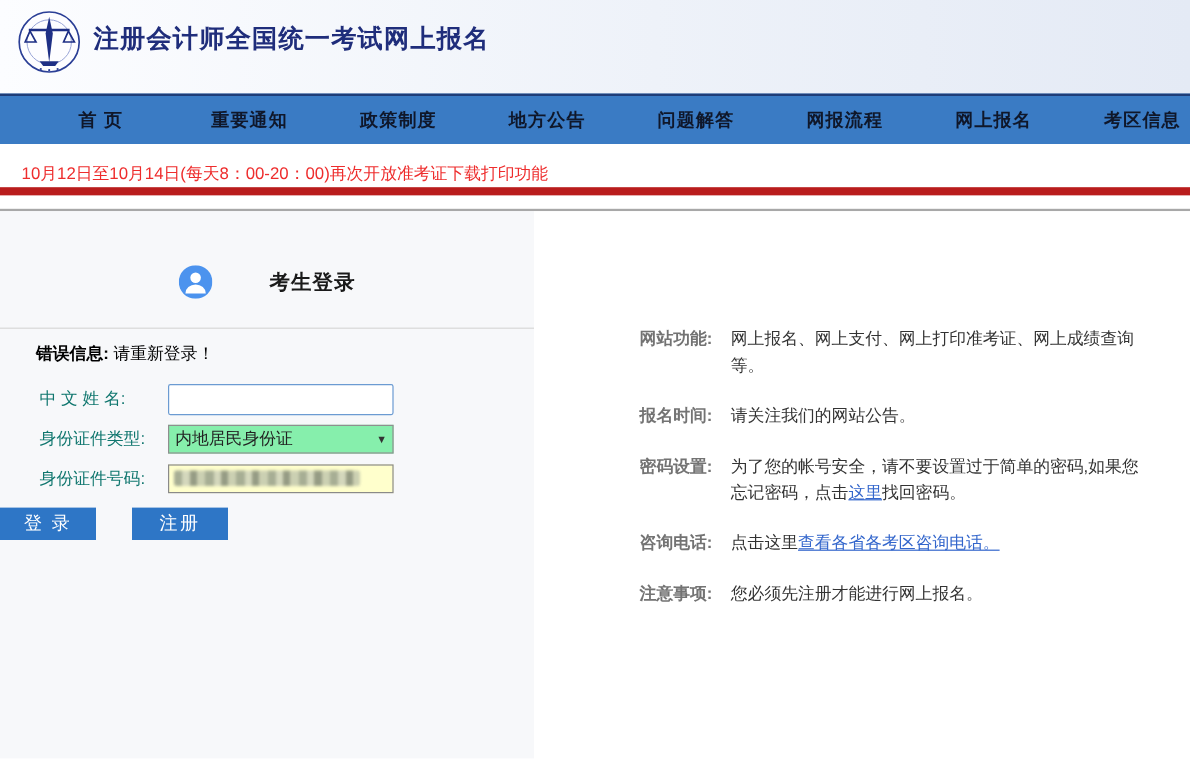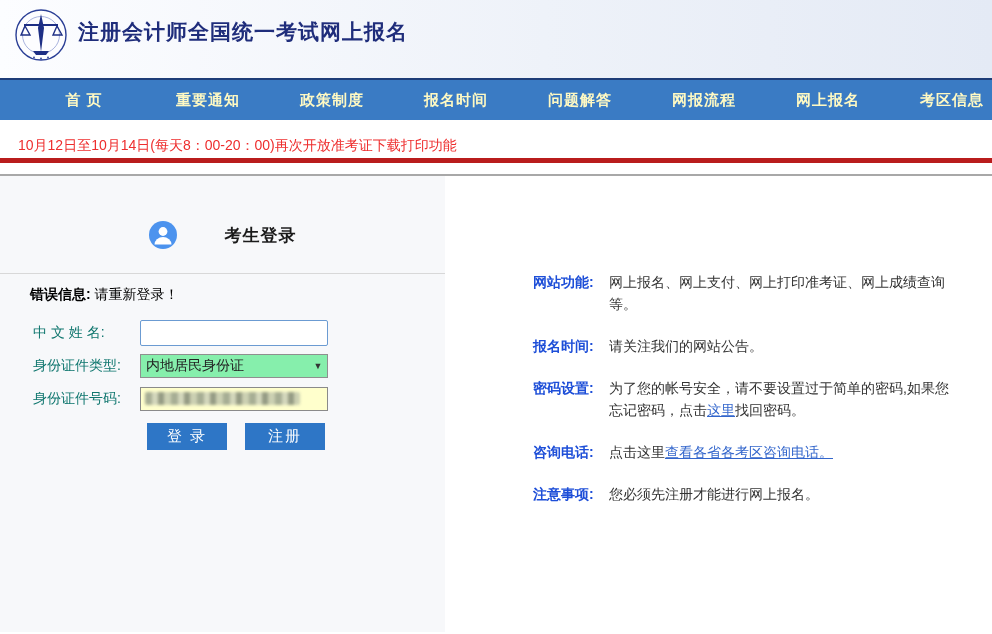--- a/index.html
+++ b/index.html
@@ -7,25 +7,25 @@
   body { font-family:"Liberation Sans","DejaVu Sans",sans-serif; background:#fff; }
   .page { position:relative; width:992px; height:634px; overflow:hidden; background:#fff; }
 
   
   .header { height:78px; background:linear-gradient(90deg,#fcfdff 0%,#eef2f9 55%,#e4eaf5 100%); display:flex; align-items:center; padding-left:14px; }
   .logo { width:54px; height:54px; margin-top:-6px; flex-shrink:0; }
   .site-title { margin-left:10px; margin-top:-14px; font-size:21px; font-weight:bold; color:#1f2d7b; letter-spacing:1px; }
 
   
   .nav { height:42px; background:#3a7bc4; border-top:2px solid #1e3d78; display:flex; }
-  .nav-item { flex:1; display:flex; align-items:center; justify-content:center; color:#fef9c3; font-size:15px; font-weight:bold; cursor:pointer; letter-spacing:1px;margin-left:44px; }
+  .nav-item { flex:1; display:flex; align-items:center; justify-content:center; color:#0f172a; font-size:15px; font-weight:bold; cursor:pointer; letter-spacing:1px;margin-left:44px; }
 
   
   .gap1 { height:13px; background:#fff; }
-  .notice-bar { height:30px; border-bottom:5px solid #b91c1c; display:flex; align-items:center; padding-left:18px; background:#fff; }
+  .notice-bar { height:30px; border-bottom:7px solid #b91c1c; display:flex; align-items:center; padding-left:18px; background:#fff; }
   .notice-text { color:#ee2d2d; font-size:14px; }
   .gap2 { height:11px; background:#fff; }
 
   
   .content { border-top:2px solid #a8a8a8; height:458px; display:flex; }
   .login-panel { width:445px; background:#f7f8fa; flex-shrink:0; }
   .info-panel { flex:1; background:#fff; padding:95px 30px 0 88px; }
 
   
   .login-header { margin-top:45px; display:flex; align-items:center; justify-content:center;gap:36px; }
@@ -45,27 +45,27 @@
   .select-box { width:188px; height:24px; border:1px solid #8f8f8f; background:#86efac; display:flex; align-items:center; cursor:pointer; }
   .select-value { flex:1; font-size:14px; color:#222; padding-left:5px; }
   .select-arrow { width:18px; font-size:9px; color:#333; text-align:center; }
   .yellow-input { width:188px; height:24px; border:1px solid #8a8a8a; background:#ffffcc; display:flex; align-items:center; padding:0 4px; font-size:13px; }
   .redacted { width:155px; height:13px; border-radius:2px; opacity:.85;
     background:repeating-linear-gradient(90deg,#98a08b 0 7px,#cdd1ba 7px 13px,#848b78 13px 19px,#c3c8ae 19px 26px);
     filter:blur(1.4px); }
   .pwd-input { width:188px; height:24px; border:1px solid #8a8a8a; background:#ffffcc; font-size:12px; font-weight:bold; letter-spacing:2px; padding:0 5px; color:#222; outline:none; }
   .forgot-link { margin-left:12px; font-size:14px; color:#3366cc; text-decoration:underline; cursor:pointer; }
 
-  .button-row { margin-top:8px; padding-left:147px; display:flex; }
+  .button-row { margin-top:8px; display:flex;gap:12px; }
   .btn { width:80px; height:27px; background:#2e76c6; color:#fff; border:none; font-size:15px; letter-spacing:2px; cursor:pointer; font-family:inherit; }
   .btn + .btn { margin-left:18px; }
 
   
   .info-row { display:flex; margin-bottom:20px; font-size:14px; line-height:22px; }
-  .info-label { width:76px; flex-shrink:0; font-weight:bold; color:#1d4ed8; }
+  .info-label { width:76px; flex-shrink:0; font-weight:bold; color:#737373; }
   .info-text { color:#333; max-width:360px; }
   .info-link { color:#3366cc; text-decoration:underline; cursor:pointer;text-align:right; }
 </style>
 </head>
 <body>
 
 <div class="page">
 
   <div class="header">
     <svg class="logo" viewBox="0 0 54 54">
@@ -80,21 +80,21 @@
       <circle cx="20" cy="48.5" r="0.9" fill="#2b3f96"></circle>
       <circle cx="34" cy="48.5" r="0.9" fill="#2b3f96"></circle>
     </svg>
     <div class="site-title">注册会计师全国统一考试网上报名</div>
   </div>
 
   <div class="nav">
     <div class="nav-item">首 页</div>
     <div class="nav-item">重要通知</div>
     <div class="nav-item">政策制度</div>
-    <div class="nav-item">报名时间</div>
+    <div class="nav-item">地方公告</div>
     <div class="nav-item">问题解答</div>
     <div class="nav-item">网报流程</div>
     <div class="nav-item">网上报名</div>
     <div class="nav-item">考区信息</div>
   </div>
 
   <div class="gap1"></div>
 
   <div class="notice-bar">
     <span class="notice-text">10月12日至10月14日(每天8：00-20：00)再次开放准考证下载打印功能</span>

